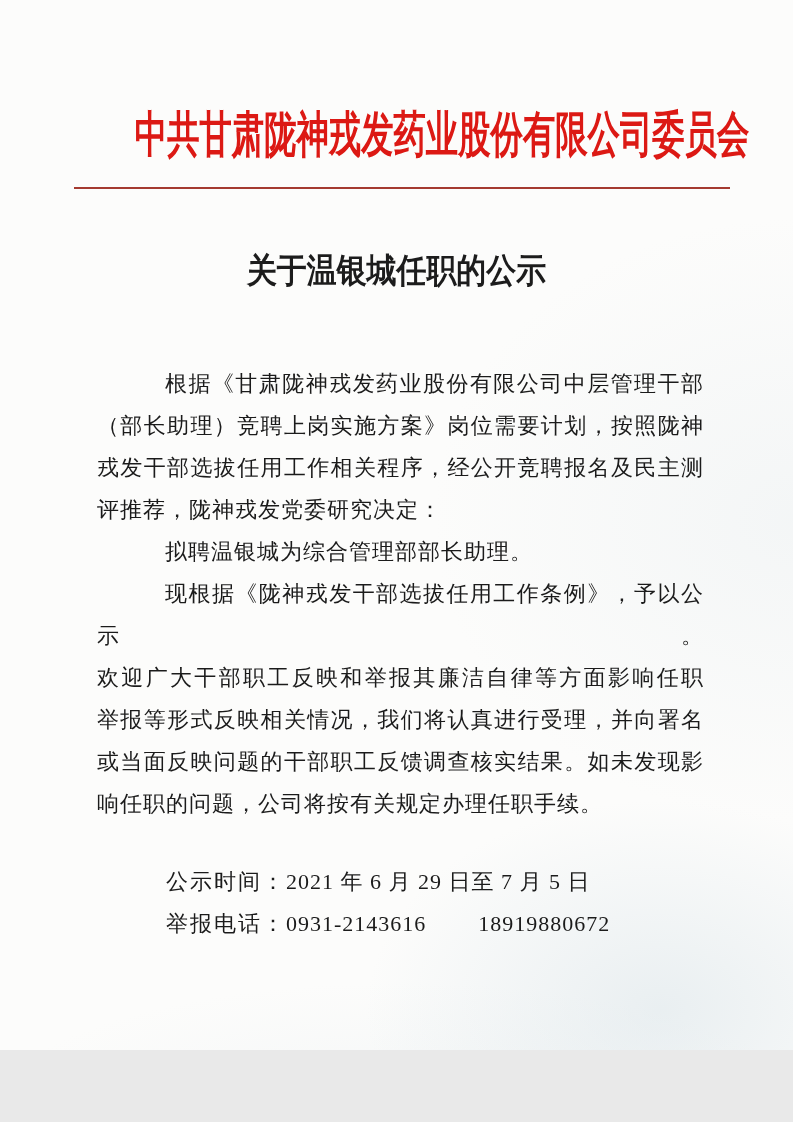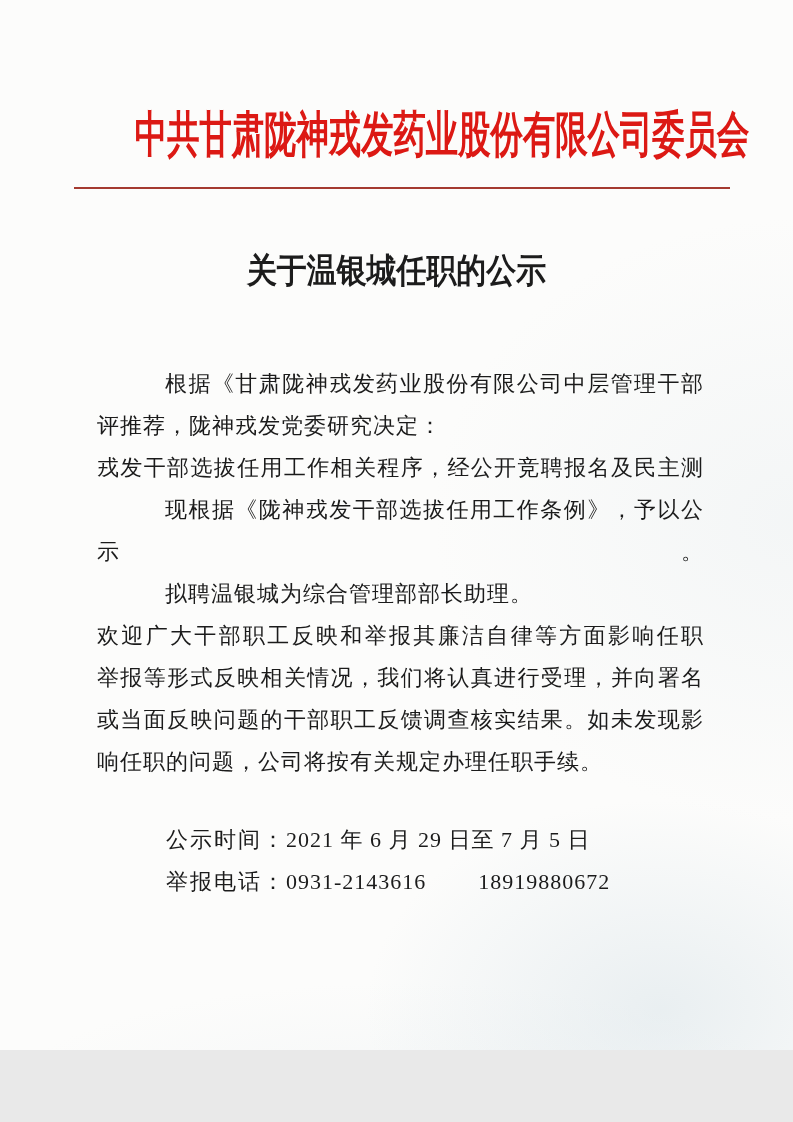--- a/index.html
+++ b/index.html
@@ -93,24 +93,25 @@
 <div class="page">
 
   <div class="org-title" style="color: rgb(220, 25, 20);">中共甘肃陇神戎发药业股份有限公司委员会</div>
 
   <div class="org-rule" style="background: rgb(164, 58, 48);"></div>
 
   <div class="doc-title">关于温银城任职的公示</div>
 
   <div class="body-text" id="body-container" style="color: rgb(27, 27, 27);">
       <div class="line fill indent">根据《甘肃陇神戎发药业股份有限公司中层管理干部</div>
+      <div class="line fill">（部长助理）竞聘上岗实施方案》岗位需要计划，按照陇神</div>
+      <div class="line fill">戎发干部选拔任用工作相关程序，经公开竞聘报名及民主测</div>
       <div class="line">评推荐，陇神戎发党委研究决定：</div>
-      <div class="line fill">戎发干部选拔任用工作相关程序，经公开竞聘报名及民主测</div>
+      <div class="line indent">拟聘温银城为综合管理部部长助理。</div>
       <div class="line fill indent">现根据《陇神戎发干部选拔任用工作条例》，予以公示。</div>
-      <div class="line indent">拟聘温银城为综合管理部部长助理。</div>
       <div class="line fill">欢迎广大干部职工反映和举报其廉洁自律等方面影响任职</div>
       <div class="line fill">举报等形式反映相关情况，我们将认真进行受理，并向署名</div>
       <div class="line fill">或当面反映问题的干部职工反馈调查核实结果。如未发现影</div>
       <div class="line">响任职的问题，公司将按有关规定办理任职手续。</div>
     </div>
 
   <div class="contact" id="contact-container">
       <div class="contact-row"><span class="c-label">公示时间：</span><span class="c-value">2021 年 6 月 29 日至 7 月 5 日</span></div>
       <div class="contact-row"><span class="c-label">举报电话：</span><span class="c-value">0931-2143616</span><span class="c-value c-value2">18919880672</span></div>
     </div>

